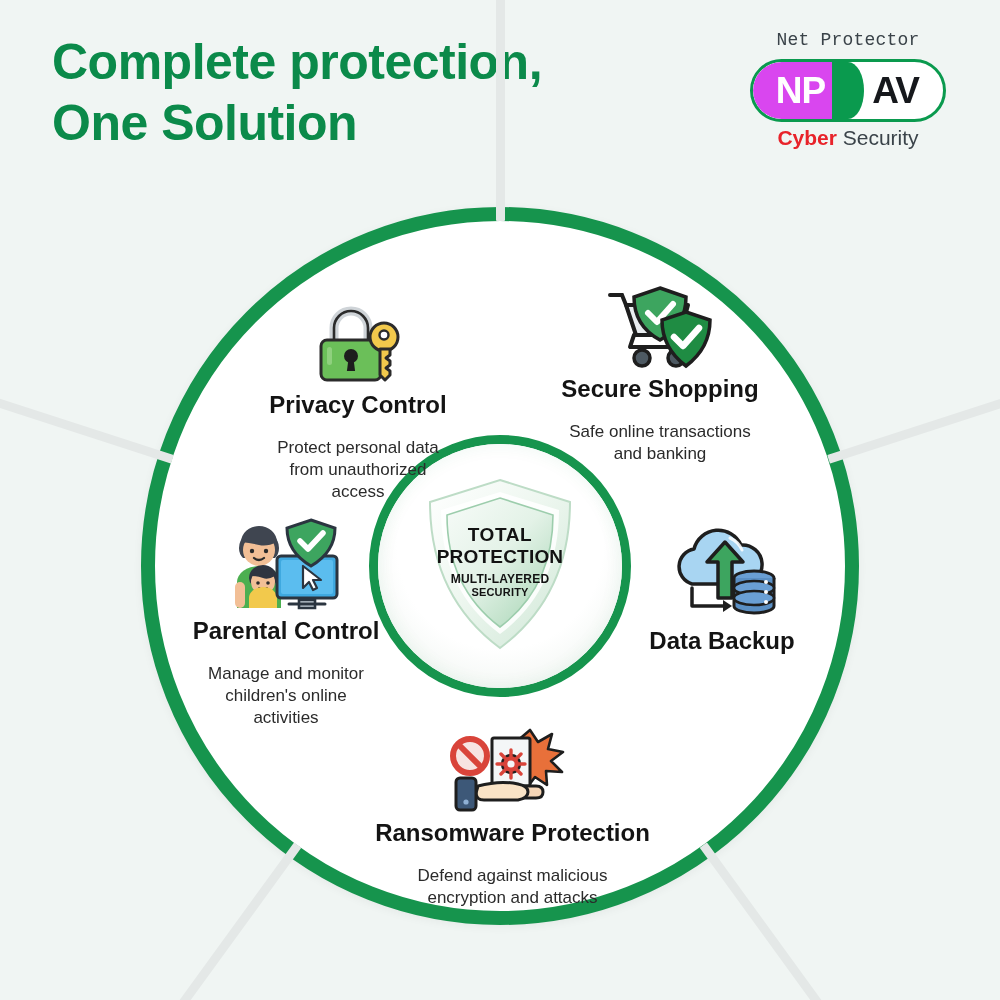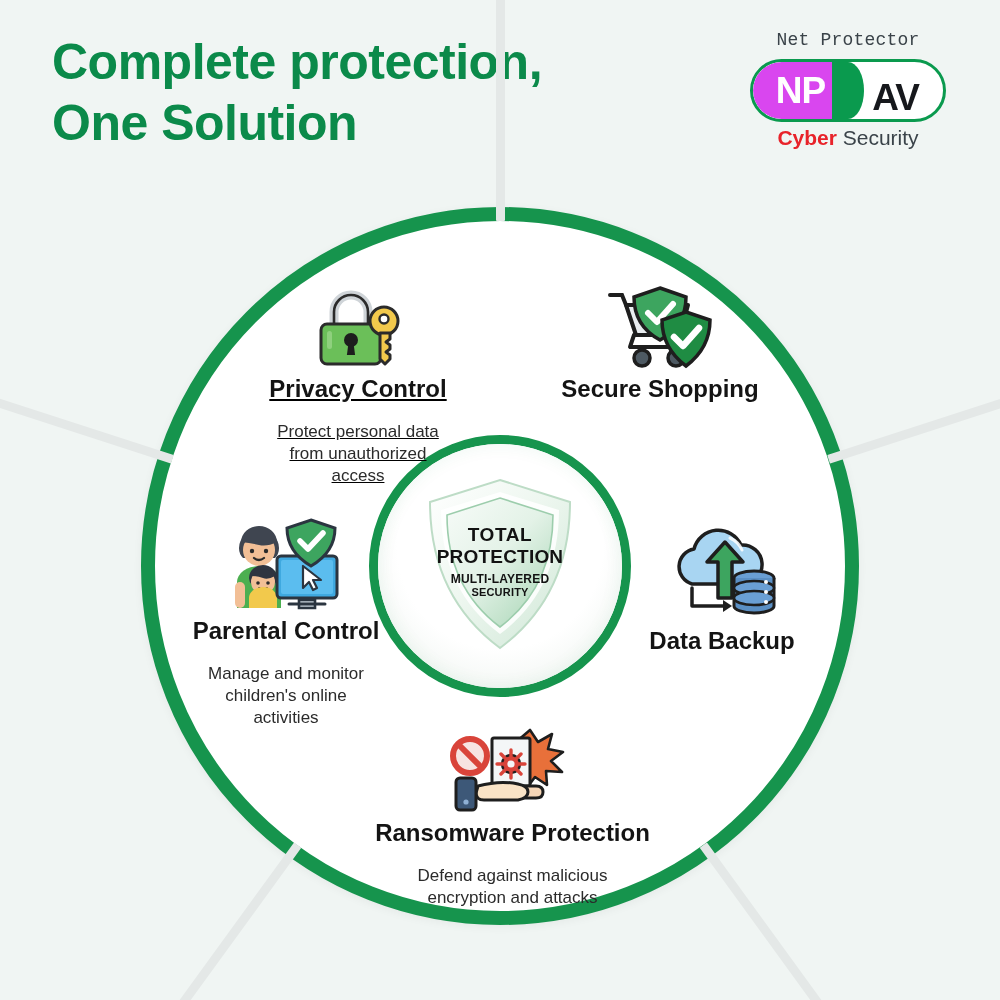--- a/index.html
+++ b/index.html
@@ -85,21 +85,21 @@
     position: relative;
     z-index: 2;
     color: #ffffff;
     font-size: 37px;
     font-weight: 700;
     letter-spacing: -1px;
   }
   #logo-pill-right {
     width: 50%;
     display: flex;
-    align-items: flex-end;
+    align-items: center;
     justify-content: center;
   }
   #logo-av {
     color: #16181c;
     font-size: 37px;
     font-weight: 700;
     letter-spacing: -1px;
   }
   #logo-bottom {
     margin-top: 4px;
@@ -225,21 +225,21 @@
   }
   .seg-desc {
     font-size: 17px;
     color: #2b2b2b;
     line-height: 1.28;
     white-space: pre-line;
     margin-top: 19px;
   }
 
   
-  #seg-privacy   { left: 228px; top: 278px; text-decoration: underline; }
+  #seg-privacy   { left: 228px; top: 294px; }
   #seg-shopping  { left: 530px; top: 278px; }
   #seg-backup    { left: 602px; top: 530px; width: 240px; }
   #seg-ransom    { left: 370px; top: 722px; width: 285px; }
   #seg-parental  { left: 166px; top: 520px; width: 240px; }
 
   #seg-backup .seg-title,
   #seg-parental .seg-title,
   #seg-ransom .seg-title { white-space: nowrap; }
 </style>
 </head>
@@ -333,20 +333,22 @@
       <path d="M28 49 l-4 12 h54" fill="none" stroke="#1e1e1e" stroke-width="4" stroke-linecap="round" stroke-linejoin="round"></path>
       <circle cx="36" cy="72" r="8" fill="#4e5a63" stroke="#1e1e1e" stroke-width="3.5"></circle>
       <circle cx="70" cy="72" r="8" fill="#4e5a63" stroke="#1e1e1e" stroke-width="3.5"></circle>
       <path d="M54 2 L80 11 Q80 40 54 54 Q28 40 28 11 Z" fill="#3da55f" stroke="#1e1e1e" stroke-width="3.5"></path>
       <path d="M42 27 l9 9 l16 -18" fill="none" stroke="#ffffff" stroke-width="6" stroke-linecap="round" stroke-linejoin="round"></path>
       <path d="M80 26 L104 34 Q104 62 80 80 Q56 62 56 34 Z" fill="#1f8c43" stroke="#1e1e1e" stroke-width="3.5"></path>
       <path d="M68 51 l9 9 l16 -18" fill="none" stroke="#ffffff" stroke-width="6.5" stroke-linecap="round" stroke-linejoin="round"></path>
     </svg>
   </div>
   <div class="seg-title">Secure Shopping</div>
+  <div class="seg-desc">Safe online transactions
+and banking</div>
 </div>
 
 <div class="segment" id="seg-backup">
   <div class="seg-icon">
     <svg width="112" height="96" viewBox="0 0 112 96" aria-hidden="true">
       <path d="M26 58 a18 18 0 0 1 2 -35 a25 25 0 0 1 47 -4 a17 17 0 0 1 3 39 z" fill="#a8d5f2" stroke="#1e1e1e" stroke-width="3.5" stroke-linejoin="round"></path>
       <path d="M64 12 a23 23 0 0 1 12 12" fill="none" stroke="#ffffff" stroke-width="3" stroke-linecap="round" opacity="0.85"></path>
       <path d="M52 72 V36 l-11 0 l18 -20 l18 20 l-11 0 v36 z" fill="#3da55f" stroke="#1e1e1e" stroke-width="3.5" stroke-linejoin="round"></path>
       <path d="M26 62 v18 h36" fill="none" stroke="#1e1e1e" stroke-width="3.5" stroke-linecap="round" stroke-linejoin="round"></path>
       <path d="M57 74 l9 6 l-9 6 z" fill="#1e1e1e"></path>

